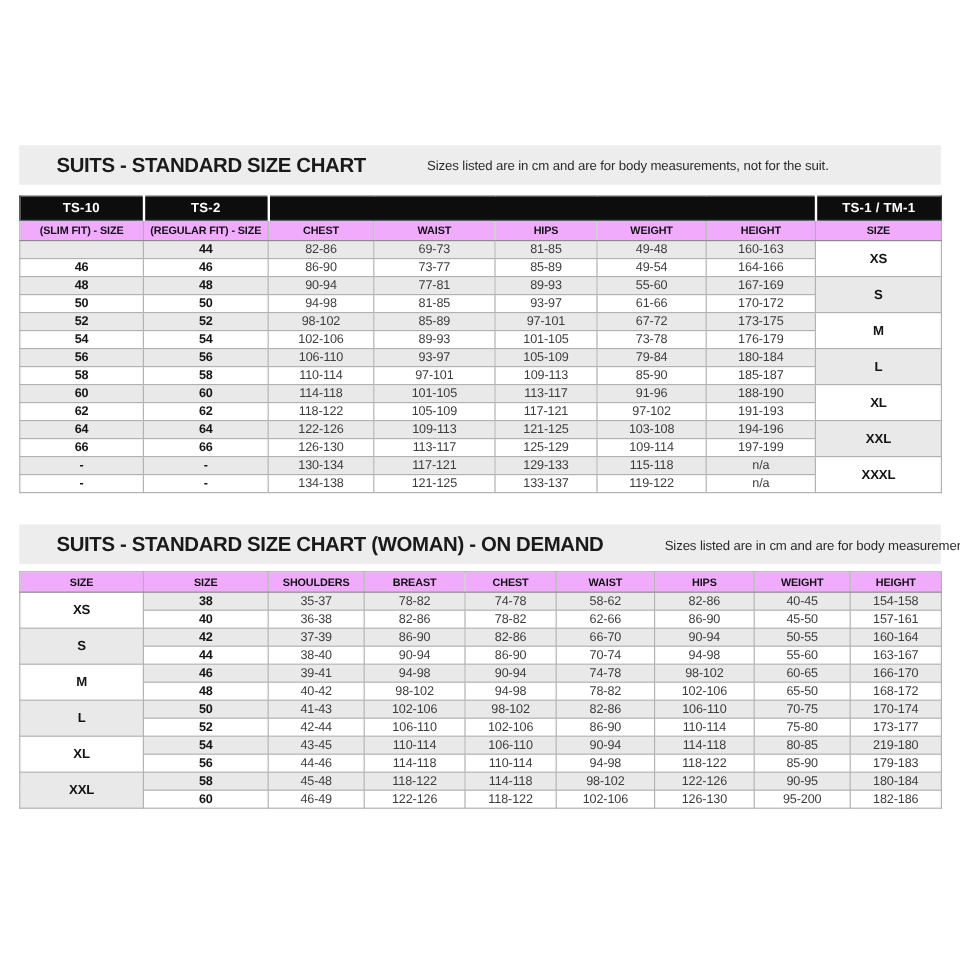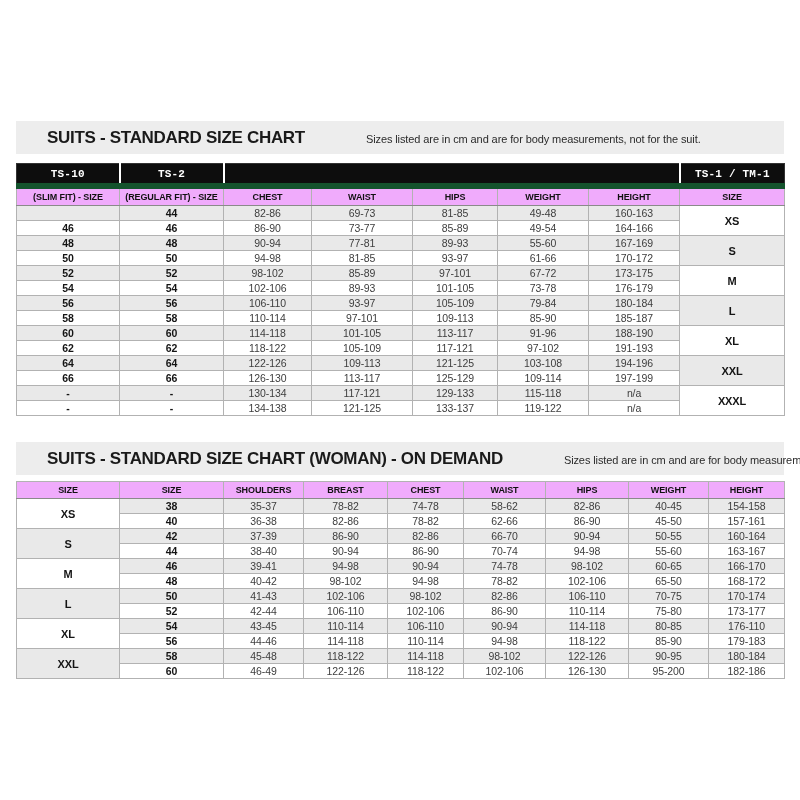--- a/index.html
+++ b/index.html
@@ -10,36 +10,36 @@
   }
   .wrap{width:768px;margin-left:16px;}
   .bar{
     background:#ededed;height:33px;display:flex;align-items:center;
     box-sizing:border-box;padding:0 14px 0 31px;gap:38px;
   }
   .bar .title{
     font-weight:bold;font-size:17px;color:#1a1a1a;letter-spacing:-0.3px;white-space:nowrap;
   }
   .bar .subtitle{
-    font-size:11px;color:#2b2b2b;margin-left:23px;padding-top:3px;white-space:nowrap;letter-spacing:-0.1px;text-align:center;
+    font-size:11px;color:#2b2b2b;margin-left:13px;padding-top:3px;white-space:nowrap;letter-spacing:-0.1px;text-align:center;
   }
   .bar1{margin-top:121px;margin-bottom:9px;}
   .bar2{margin-top:26px;margin-bottom:6px;}
 
   table{
     border-collapse:collapse;table-layout:fixed;width:768px;
     border:1px solid #333333;
   }
   th,td{
     text-align:center;vertical-align:middle;overflow:hidden;white-space:nowrap;
     padding:0;letter-spacing:-0.1px;
   }
   th.blk{
     background:#0d0d0d;color:#ffffff;font-size:11px;font-weight:bold;
-    height:19px;border-bottom:6px solid #14532d;letter-spacing:0.2px;font-family:Liberation Mono, monospace;
+    height:19px;border-bottom:1px solid #14532d;letter-spacing:0.2px;
   }
   th.gap{border-left:2px solid #ffffff;}
   th.sub{
     background:#f0abfc;color:#111111;font-size:9px;font-weight:bold;
     height:16px;border:1px solid #b2b2b2;border-bottom:1px solid #8a8a8a;
   }
   td{border:1px solid #b2b2b2;height:14px;font-size:10.5px;}
   td.m{color:#3d3d3d;}
   td.sz{color:#141414;font-weight:bold;}
   td.mg{color:#141414;font-weight:bold;font-size:11px;}
@@ -337,21 +337,21 @@
     </tr>
     <tr class="g">
       <td class="mg pw" rowspan="2">XL</td>
       <td class="sz">54</td>
       <td class="m">43-45</td>
       <td class="m">110-114</td>
       <td class="m">106-110</td>
       <td class="m">90-94</td>
       <td class="m">114-118</td>
       <td class="m">80-85</td>
-      <td class="m">176-110</td>
+      <td class="m">219-180</td>
     </tr>
     <tr>
       <td class="sz">56</td>
       <td class="m">44-46</td>
       <td class="m">114-118</td>
       <td class="m">110-114</td>
       <td class="m">94-98</td>
       <td class="m">118-122</td>
       <td class="m">85-90</td>
       <td class="m">179-183</td>

